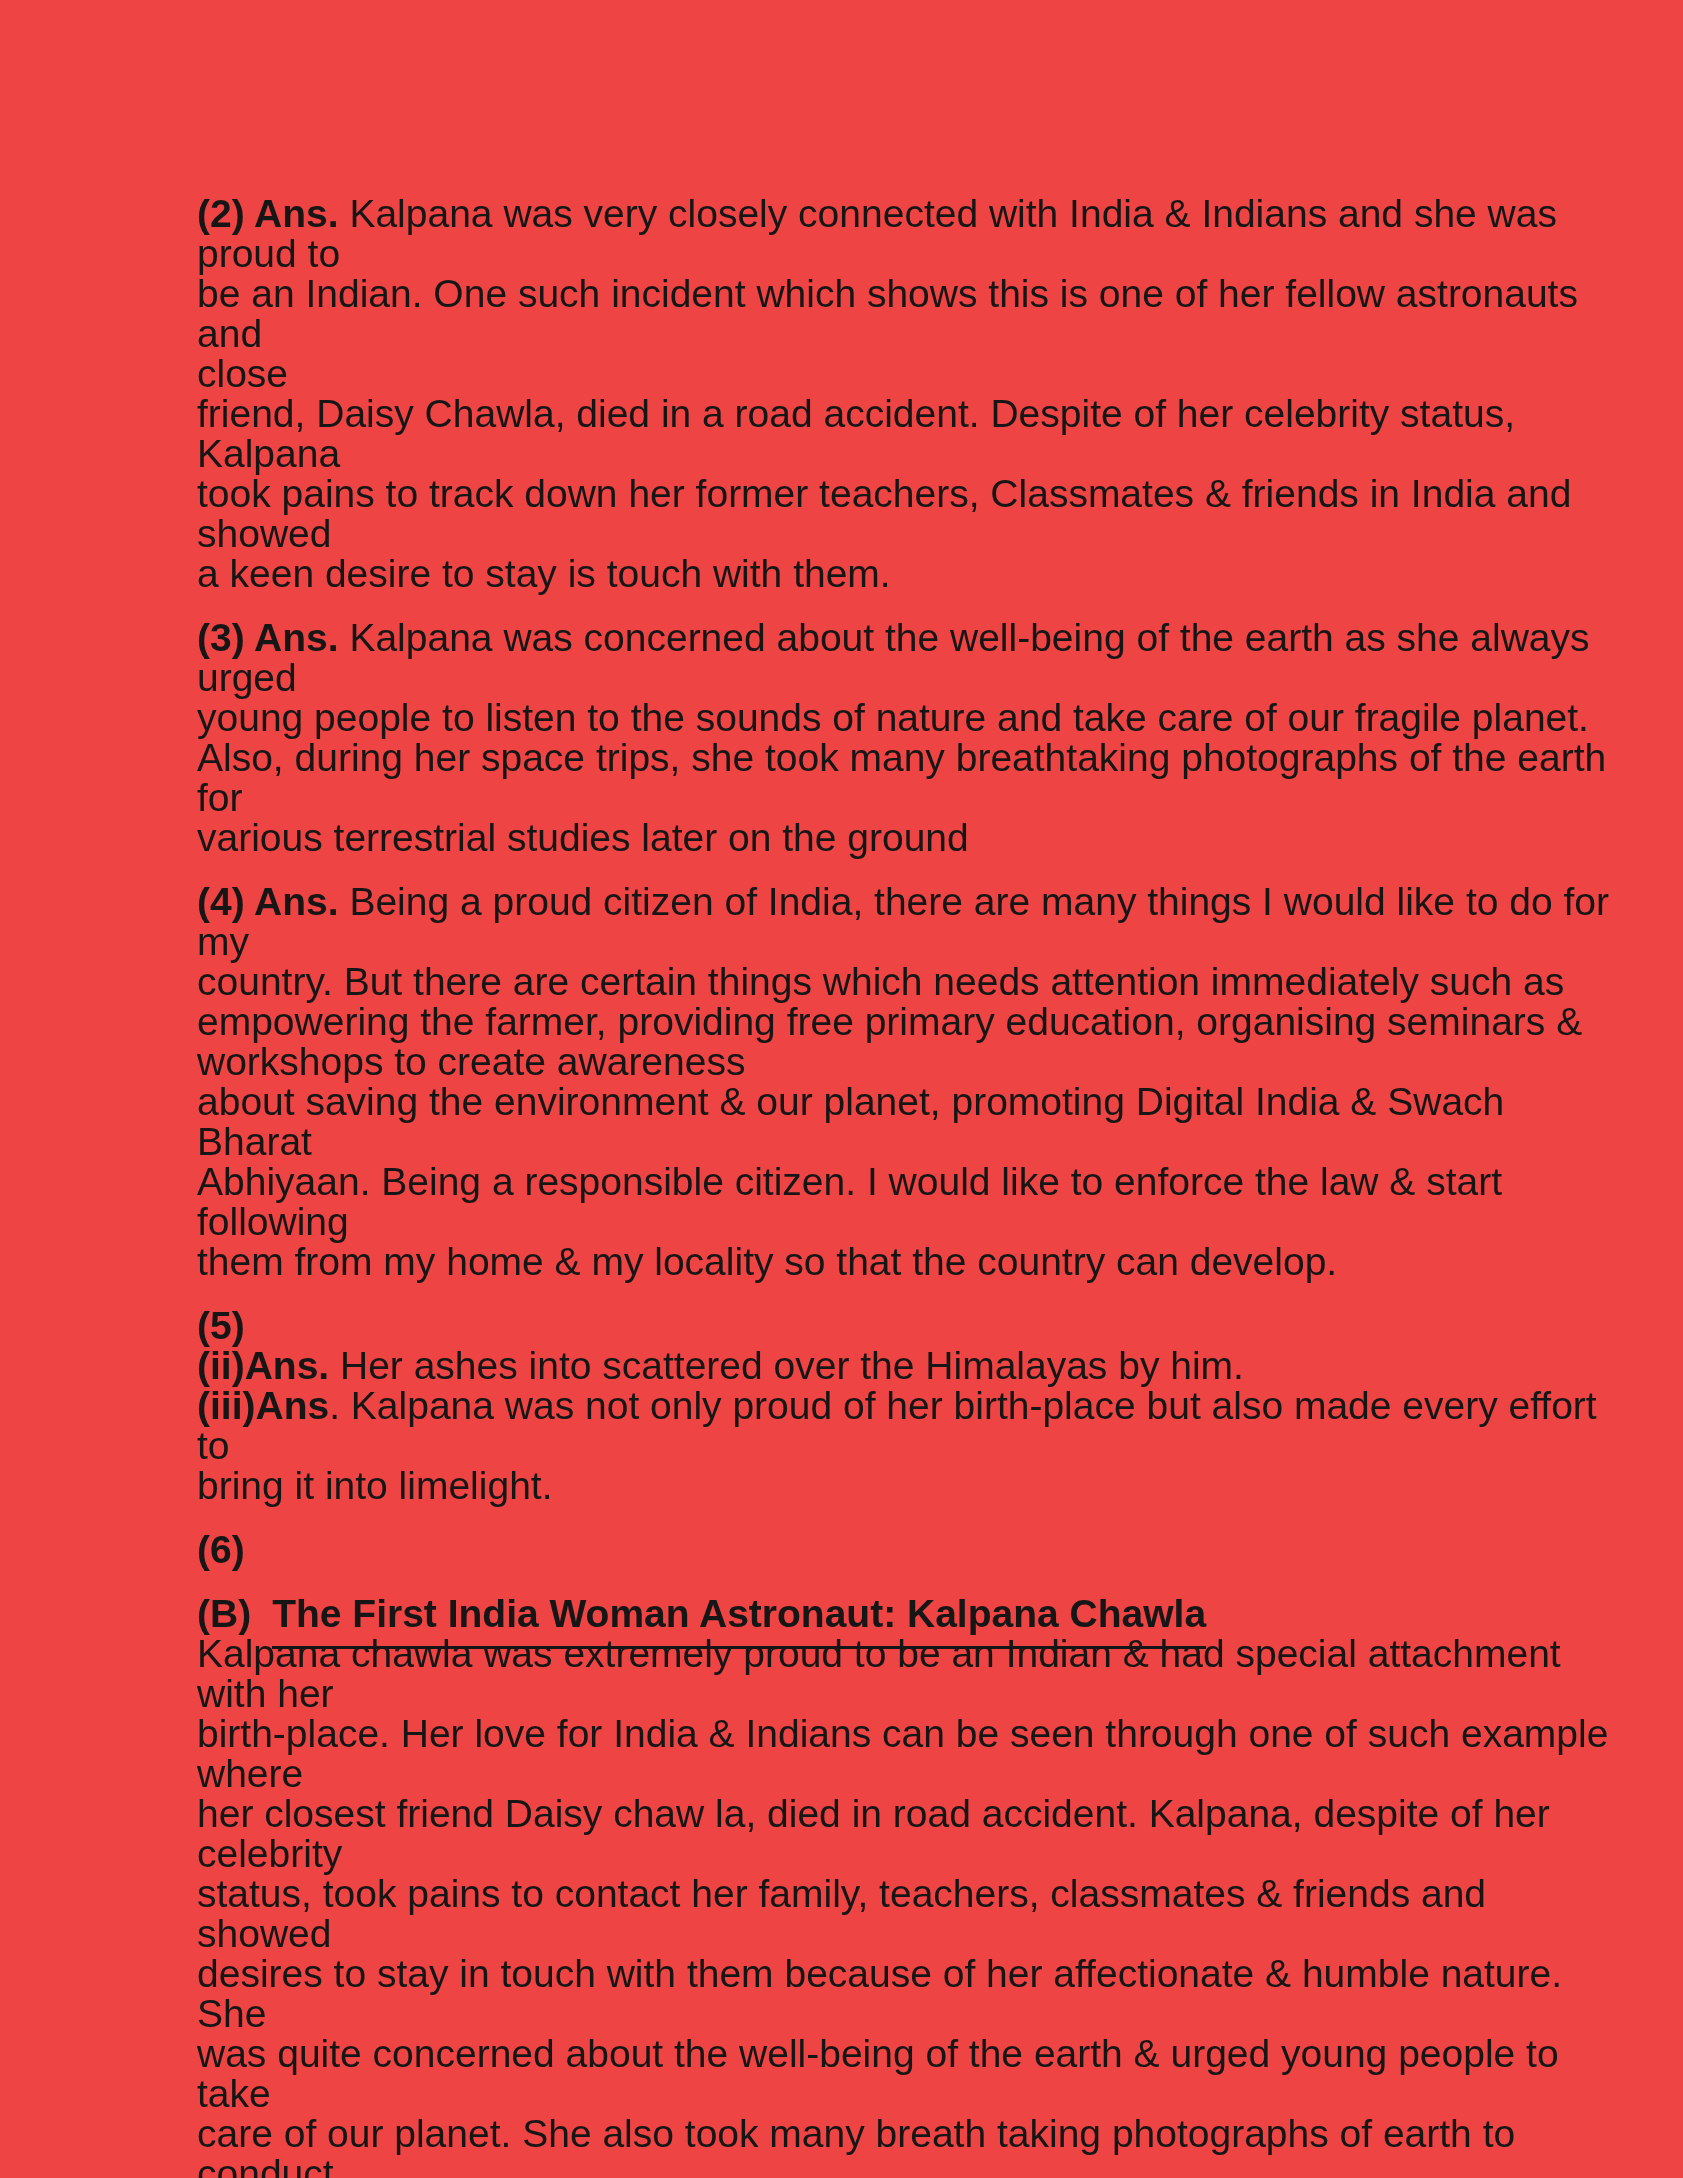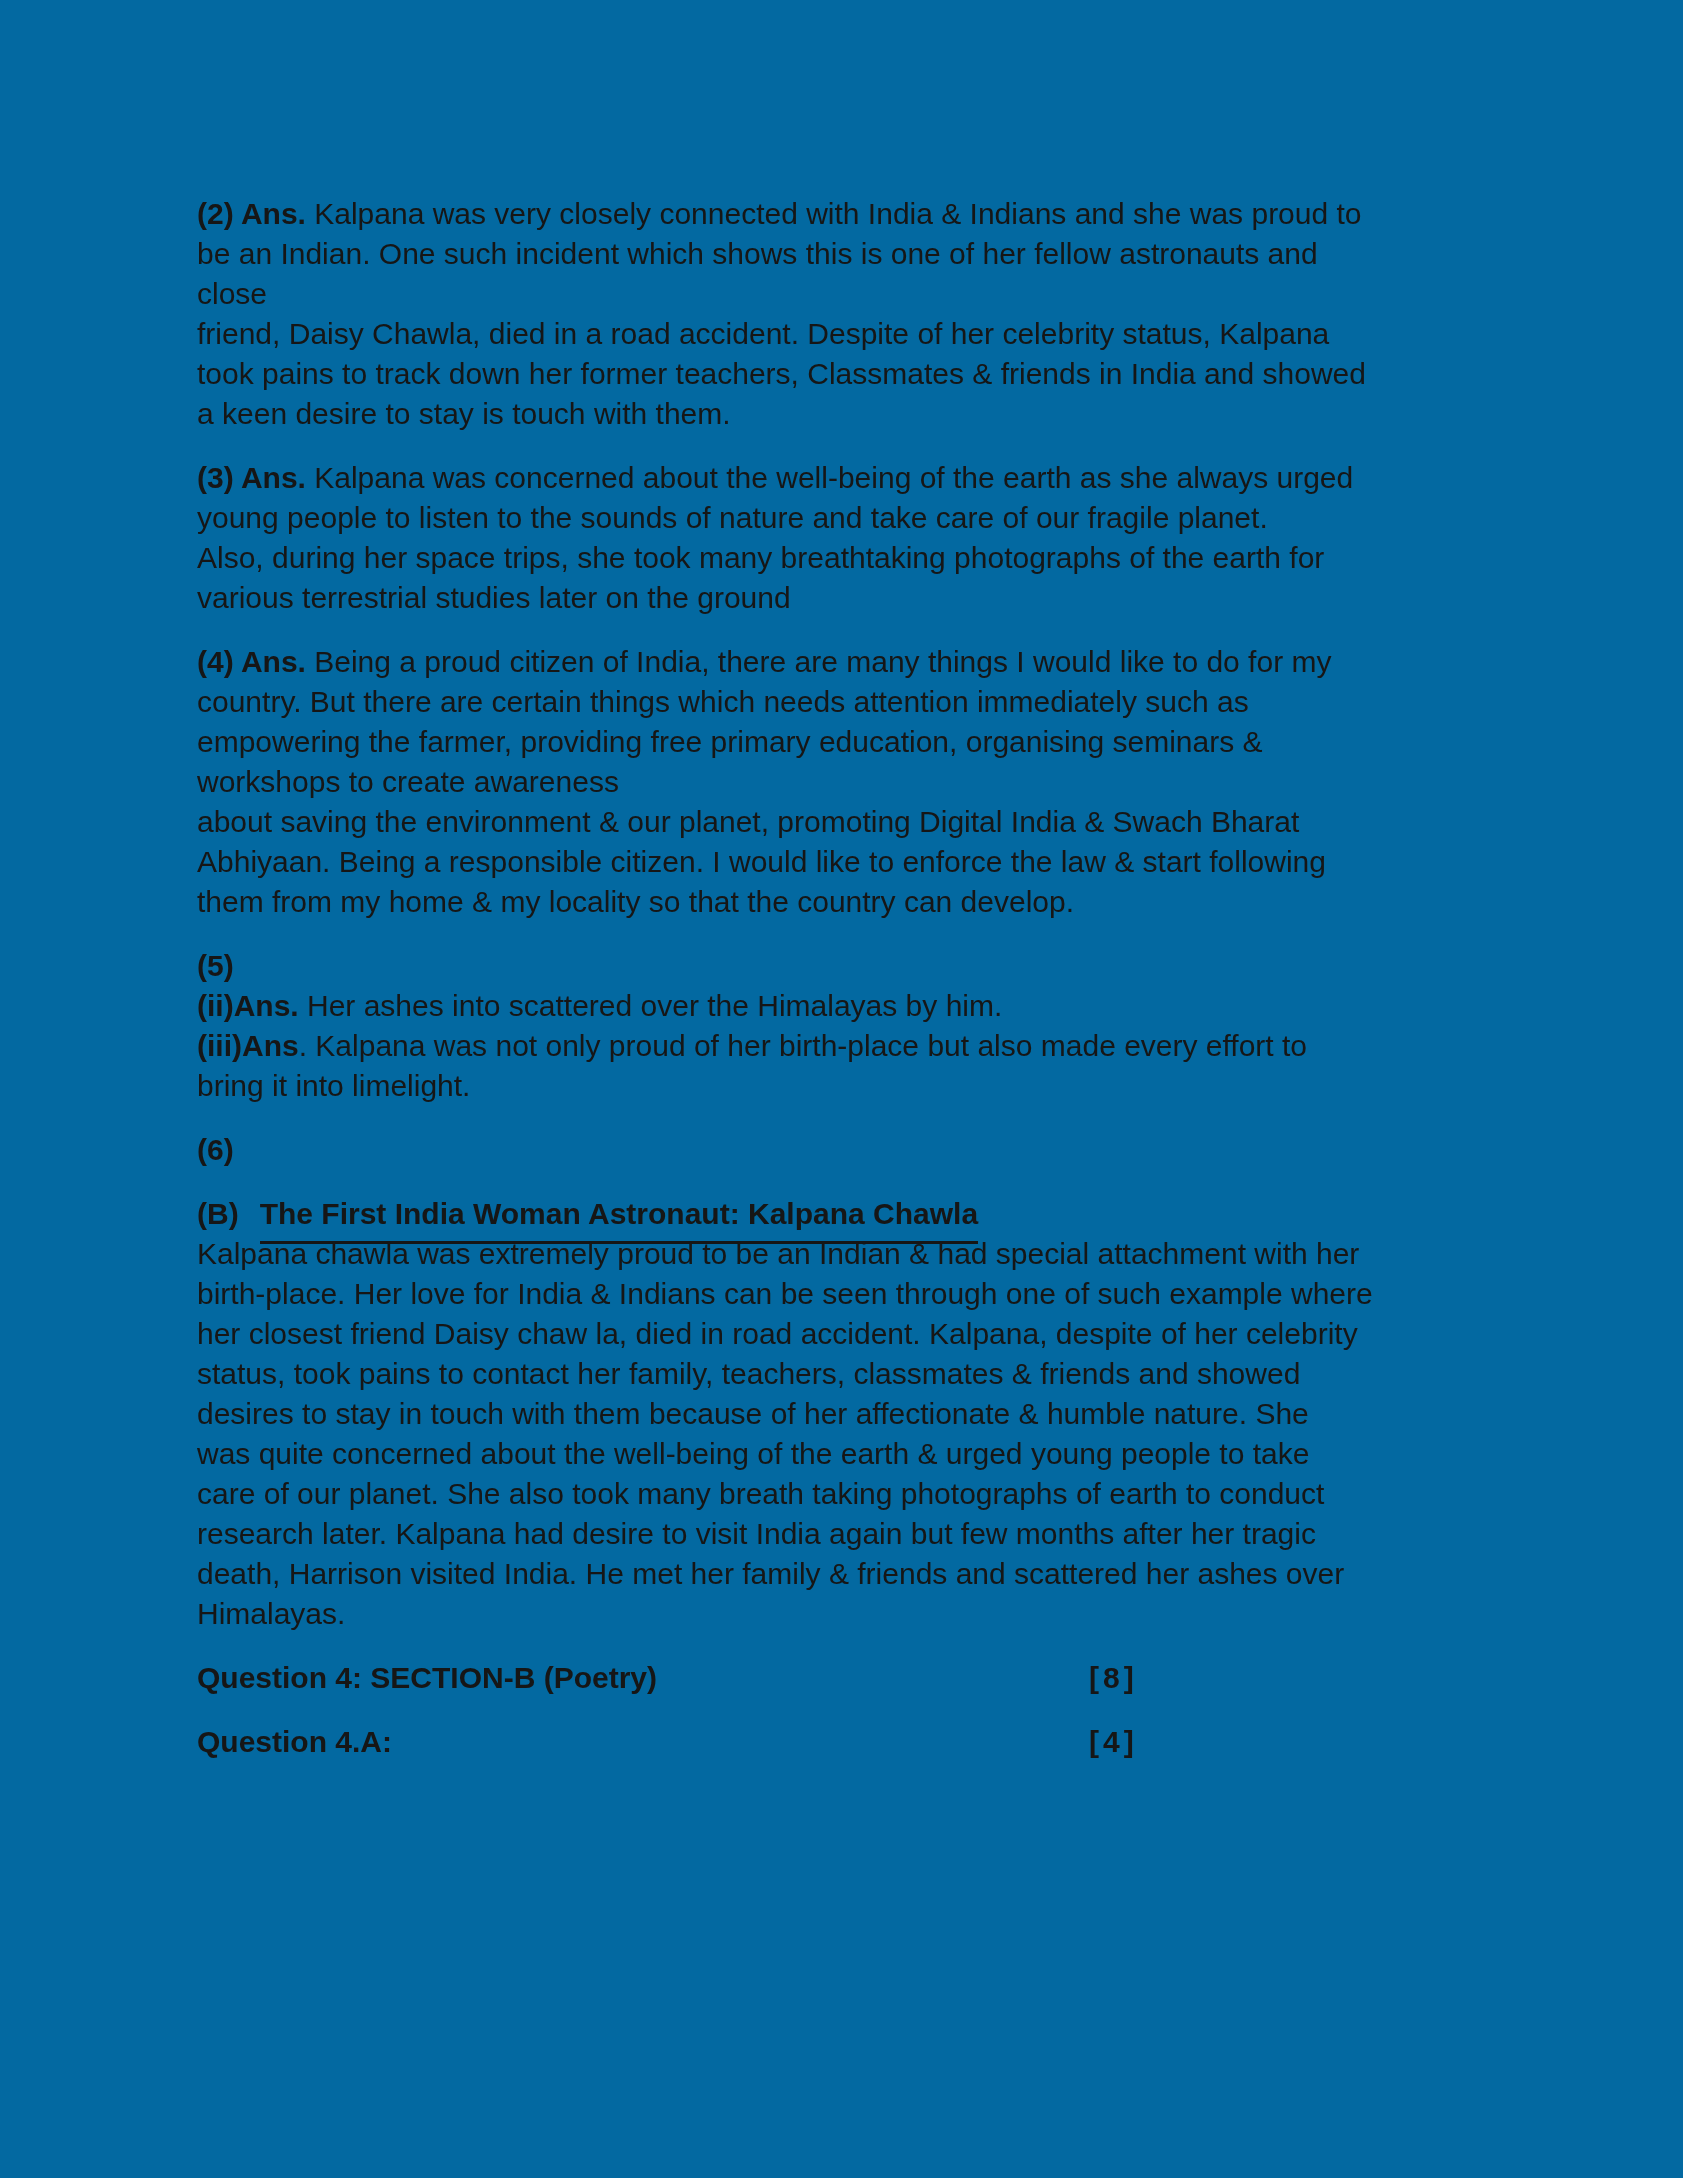--- a/index.html
+++ b/index.html
@@ -1,24 +1,24 @@
 <!DOCTYPE html>
 <html><head>
 <meta charset="utf-8">
 <style>
   html, body { margin: 0; padding: 0; background: #ffffff; }
   .page {
     position: relative;
     width: 1683px;
     height: 2178px;
     box-sizing: border-box;
-    background: #0369a1;
+    background: #ef4444;
     color: #161616;
     font-family: "Liberation Sans", "DejaVu Sans", sans-serif;
-    font-size: 30px;
+    font-size: 39px;
     line-height: 40px;
     padding: 194px 59px 0 197px;
     overflow: hidden;
   }
   .para { margin: 0 0 24px 0; }
   strong { font-weight: 700; }
   .pre { white-space: pre-line; }
   .block { display: block; }
   .u {
     border-bottom: 3px solid currentColor;

